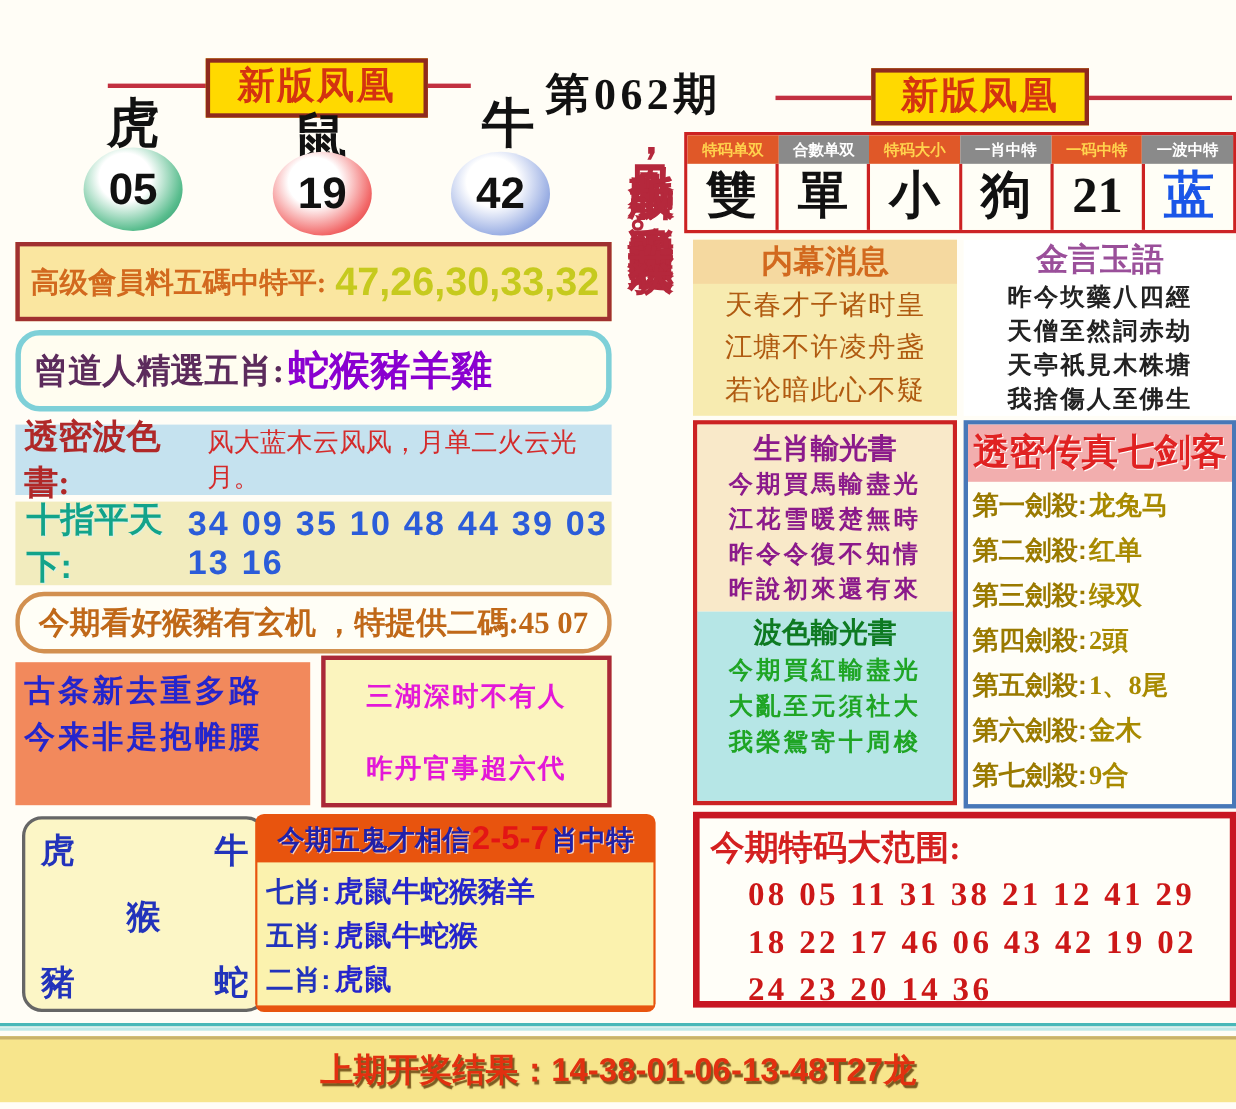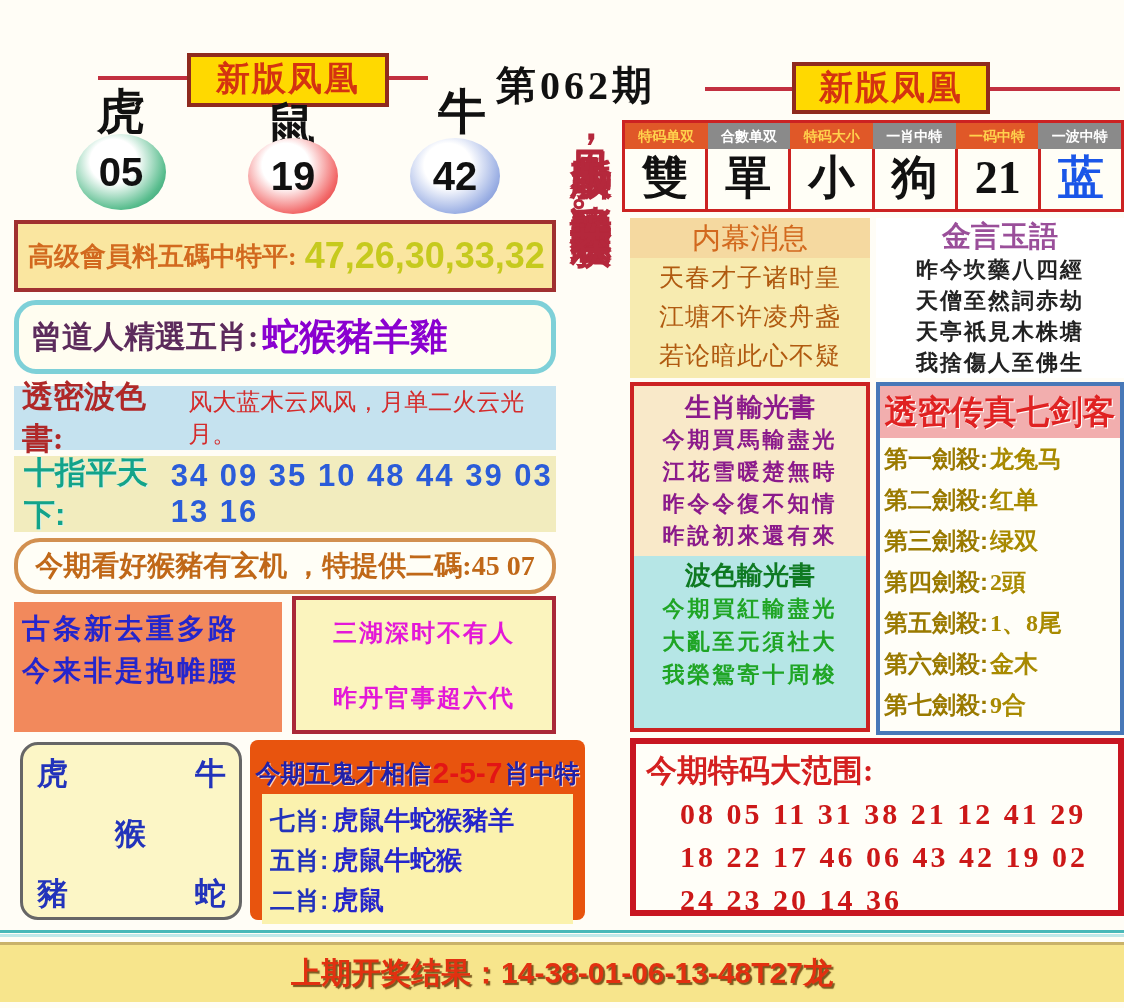--- a/index.html
+++ b/index.html
@@ -59,38 +59,38 @@
   .box-excl .lab { color:#fff3e2; font-weight:bold; font-size:26px;
                    text-shadow:1px 1px 0 #9a6a4a, -1px -1px 0 #ffffff; }
   .box-excl .line { color:#2525cc; font-weight:bold; font-size:28px; line-height:42px;
                     font-family:"Liberation Serif", serif; letter-spacing:3px; }
   .box-coup { left:292px; top:596px; width:264px; height:138px; background:#fbf4be; border:4px solid #aa2838;
               display:flex; flex-direction:column; justify-content:space-around; align-items:center; }
   .box-coup .line { color:#e318d8; font-weight:bold; font-size:24px; font-family:"Liberation Serif", serif; letter-spacing:2px; }
   .box-zbox { left:20px; top:742px; width:222px; height:178px; background:#fcf6c6; border:3px solid #666;
               border-radius:18px; }
   .box-zbox span { position:absolute; color:#2233bb; font-weight:bold; font-size:31px; font-family:"Liberation Serif", serif; }
-  .box-5g { left:250px; top:740px; width:335px; height:180px; background:#e8540e; border-radius:8px; padding:12px; }
+  .box-5g { left:232px; top:740px; width:364px; height:180px; background:#e8540e; border-radius:8px; padding:2px; }
   .box-5g .hd { height:42px; display:flex; align-items:center; justify-content:center; white-space:nowrap; }
   .box-5g .hd .b { color:#2020a8; font-weight:bold; font-size:25px; text-shadow:1px 1px 0 rgba(255,255,255,.75); }
   .box-5g .hd .r { color:#e31515; font-weight:bold; font-size:30px; margin:0 2px; }
   .box-5g .bd { background:#fbf2ae; height:130px; padding:6px 0 0 8px; }
   .box-5g .row { height:40px; display:flex; align-items:center; }
   .box-5g .row .lab { color:#2233bb; font-weight:bold; font-size:25px; }
   .box-5g .row .val { color:#2525cc; font-weight:bold; font-size:26px; margin-left:4px; }
 
   
   #vbanner { position:absolute; left:556px; top:116px; width:70px; height:802px;
              writing-mode:vertical-rl; text-orientation:upright;
              color:#b5283c; font-weight:bold; font-size:42px; line-height:70px;
              font-family:"Liberation Serif", serif; letter-spacing:2px; }
 
   
   .box-insider { left:630px; top:218px; width:240px; height:160px; background:#f7ebb0; }
-  .box-insider .ttl { background:#f5d9a0; color:#d2691e; font-weight:normal; font-size:29px; text-align:center; height:40px; line-height:40px; }
+  .box-insider .ttl { background:#f5d9a0; color:#d2691e; font-weight:bold; font-size:29px; text-align:center; height:40px; line-height:40px; }
   .box-insider .line { color:#b05a10; font-size:25px; line-height:39px; text-align:center;
                        font-family:"Liberation Serif", serif; letter-spacing:1px; }
   .box-gold { left:876px; top:218px; width:248px; height:160px; background:#ffffff; }
   .box-gold .ttl { color:#9a4f9a; font-weight:bold; font-size:29px; text-align:center; height:36px; line-height:36px; }
   .box-gold .line { color:#222; font-weight:bold; font-size:22px; line-height:31px; text-align:center;
                     font-family:"Liberation Serif", serif; letter-spacing:2px; }
   .box-lose { left:630px; top:382px; width:240px; height:350px; border:4px solid #cc2222; }
   .box-lose .sec1 { background:#f9e9c9; height:170px; padding-top:4px; }
   .box-lose .sec2 { background:#b6e6e6; height:172px; padding-top:2px; }
   .box-lose .ttl1 { color:#8b1a8b; font-weight:bold; font-size:26px; text-align:center; line-height:34px; }

